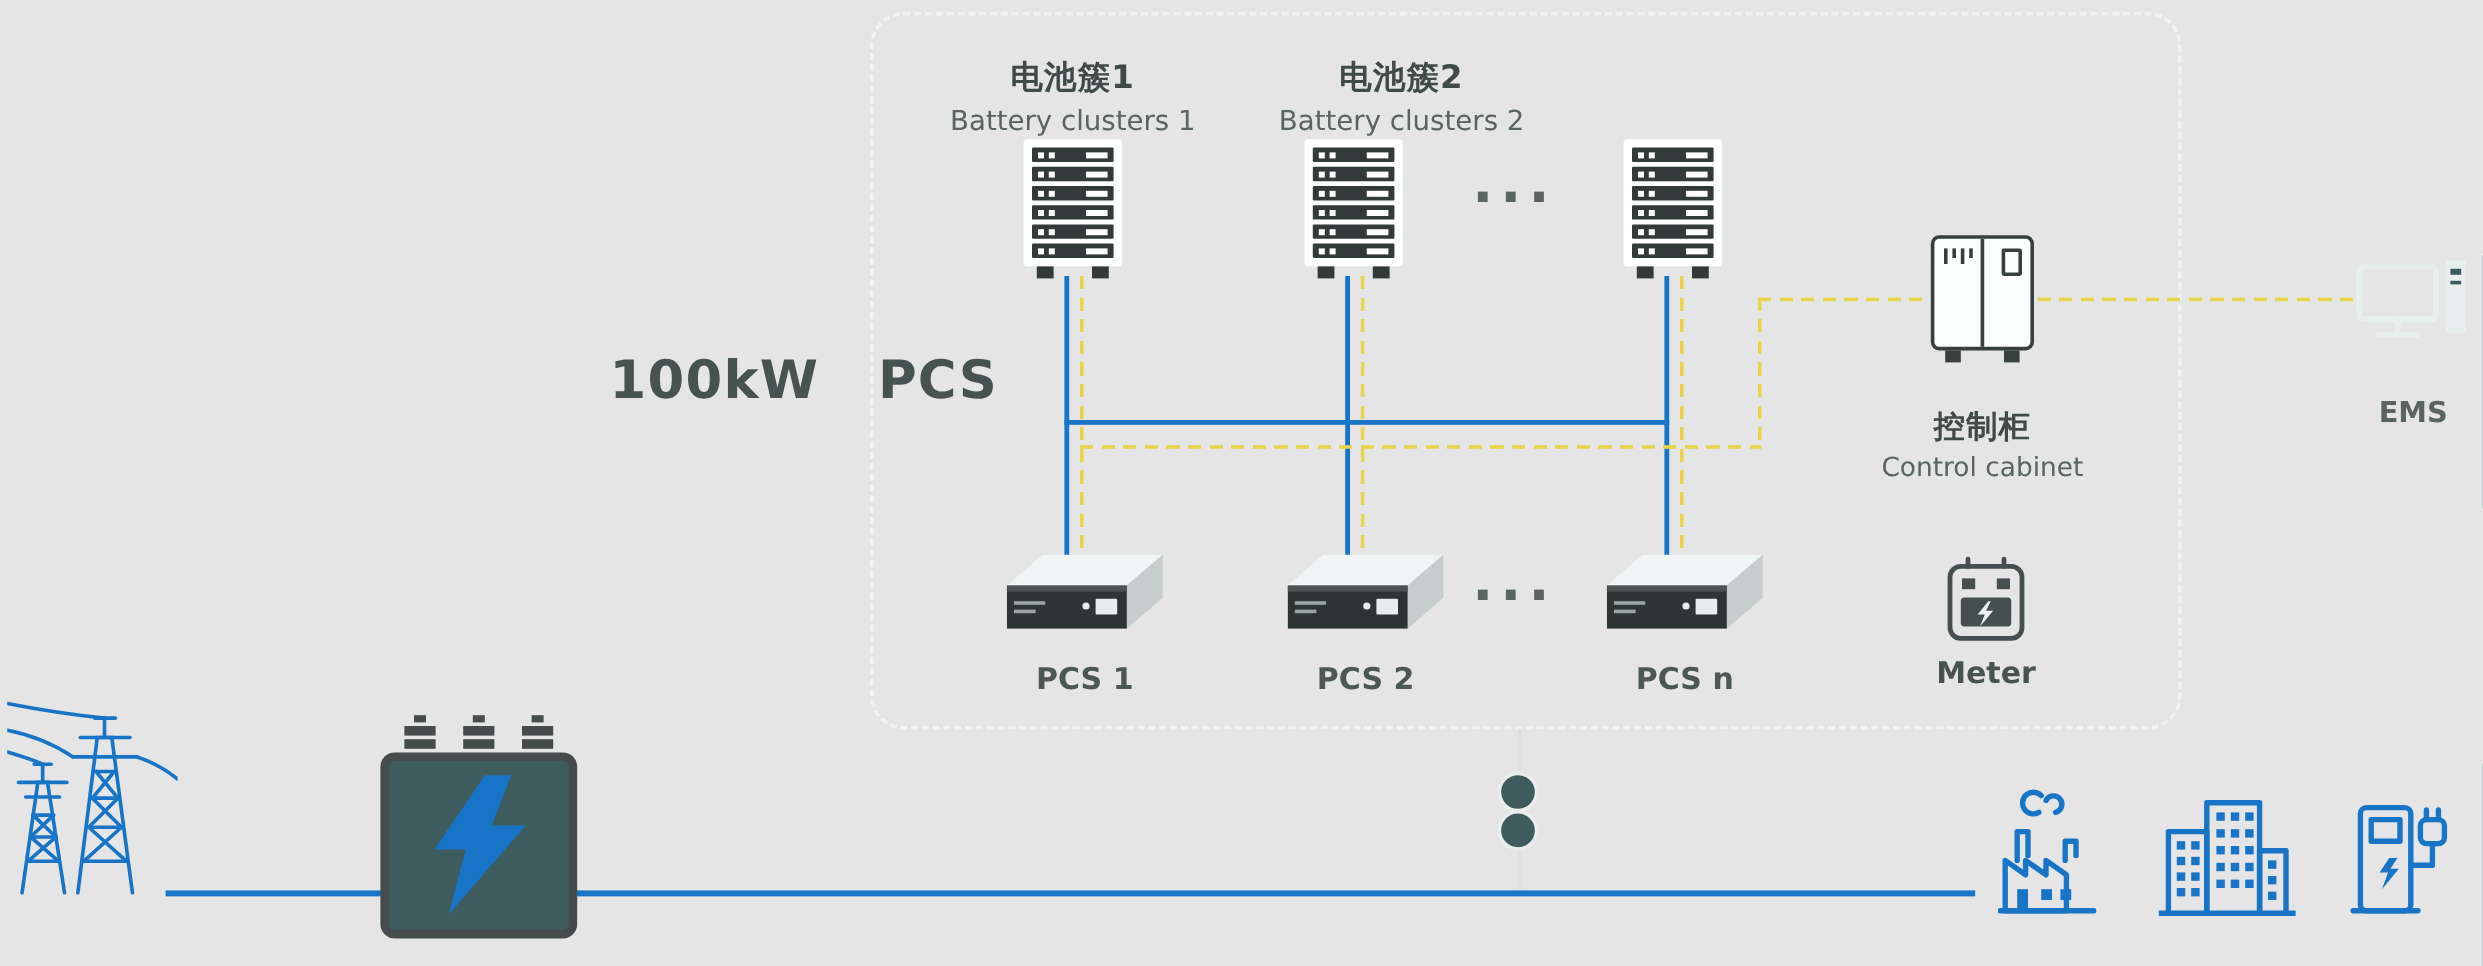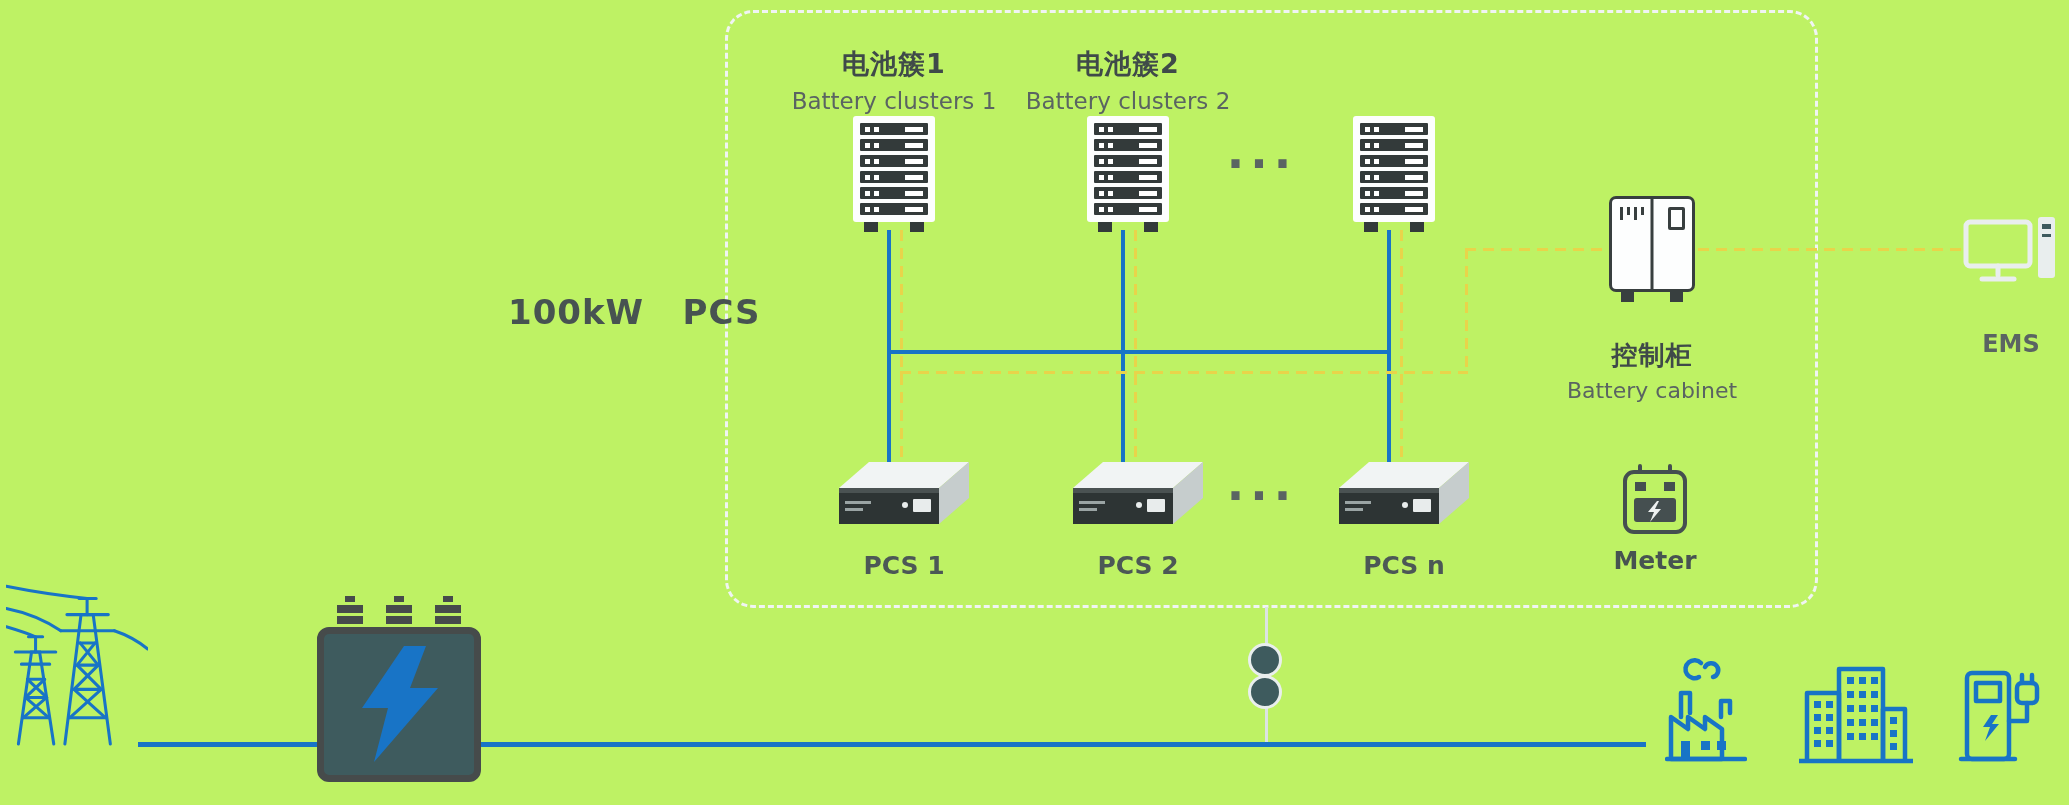--- a/index.html
+++ b/index.html
@@ -1,17 +1,17 @@
 <!DOCTYPE html>
 <html><head>
 <meta charset="utf-8">
 <style>
   *{margin:0;padding:0;box-sizing:border-box}
   body{background:#3E5B5E;font-family:"DejaVu Sans","Liberation Sans",sans-serif}
-  #canvas{position:relative;width:2069px;height:805px;background:#bef264;overflow:hidden}
+  #canvas{position:relative;width:2069px;height:805px;background:#e5e5e5;overflow:hidden}
 
   
   .system-box{position:absolute;border:3px dashed #F0F4F3;border-radius:28px}
 
   
   .hline-b{position:absolute;height:4px;background:#1874C6}
   .vline-b{position:absolute;width:4px;background:#1874C6}
   .hline-y{position:absolute;height:3px;background:repeating-linear-gradient(90deg,#E8D44A 0 11px,transparent 11px 18px)}
   .vline-y{position:absolute;width:3px;background:repeating-linear-gradient(180deg,#E8D44A 0 11px,transparent 11px 18px)}
   .vline-w{position:absolute;width:3px;background:#DCE4E3}
@@ -45,21 +45,21 @@
   .bushing .b-bar{width:26px;height:8px;background:#464B4B;margin-top:3px}
 
   
   .lbl{position:absolute;text-align:center}
   .zh{font-size:27px;font-weight:700;color:#3F4A49;letter-spacing:1px}
   .en{font-size:23px;margin-top:6px;color:#5A6462}
   .zh-sm{font-size:26px;font-weight:700;color:#3F4A49;letter-spacing:1px}
   .en-sm{font-size:22px;margin-top:5px;color:#5A6462}
   .pcs-lbl{font-size:25px;font-weight:700;color:#4C5856}
   .dots{position:absolute;width:100px;height:56px;line-height:56px;text-align:center;font-size:46px;font-weight:700;color:#5A6462;letter-spacing:6px}
-  .cap{position:absolute;font-size:34px;font-weight:700;color:#475351;letter-spacing:1px}
+  .cap{position:absolute;font-size:44px;font-weight:700;color:#475351;letter-spacing:1px}
   .meter-lbl{font-size:25px;font-weight:700;color:#475351}
   .ems-lbl{font-size:24px;font-weight:600;color:#5A6462}
   .grid-lbl{position:absolute;font-size:29px;font-weight:700;color:#1874C6;line-height:1.2}
   .ratio-lbl{position:absolute;font-size:34px;font-weight:700;color:#3C4746}
 
   .icon-wrap{position:absolute}
   svg{display:block}
 </style>
 </head>
 <body>
@@ -87,21 +87,21 @@
 
   <div class="hline-b" style="left:138px;top:742px;width:1508px;height:5px"></div>
 
   <div class="circle-sym" style="left:1248px;top:643px"></div>
   <div class="circle-sym" style="left:1248px;top:675px"></div>
 
   <div class="lbl" style="left:734px;top:46px;width:320px">
     <div class="zh">电池簇1</div>
     <div class="en">Battery clusters 1</div>
   </div>
-  <div class="lbl" style="left:968px;top:46px;width:320px">
+  <div class="lbl" style="left:1008px;top:46px;width:320px">
     <div class="zh">电池簇2</div>
     <div class="en">Battery clusters 2</div>
   </div>
 
   <div class="rack" style="left:853px;top:116px">
     <div class="rack-body">
         <div class="rack-row"></div>
         <div class="rack-row"></div>
         <div class="rack-row"></div>
         <div class="rack-row"></div>
@@ -198,21 +198,21 @@
           <i></i>
         </div>
       <div class="cab-div"></div>
       <div class="cab-window"></div>
     </div>
     <div class="cab-foot cab-foot-l"></div>
     <div class="cab-foot cab-foot-r"></div>
   </div>
   <div class="lbl" style="left:1502px;top:338px;width:300px">
     <div class="zh-sm">控制柜</div>
-    <div class="en-sm">Battery cabinet</div>
+    <div class="en-sm">Control cabinet</div>
   </div>
 
   <div class="icon-wrap" style="left:1620px;top:463px">
     <svg width="70" height="74" viewBox="0 0 70 74">
       <g fill="none" stroke="#454F50" stroke-width="4" stroke-linecap="round">
         <path d="M20 9 V3 M50 9 V3"></path>
         <rect x="5" y="9" width="60" height="60" rx="9"></rect>
       </g>
       <rect x="15" y="19" width="11" height="9" fill="#454F50"></rect>
       <rect x="44" y="19" width="11" height="9" fill="#454F50"></rect>

